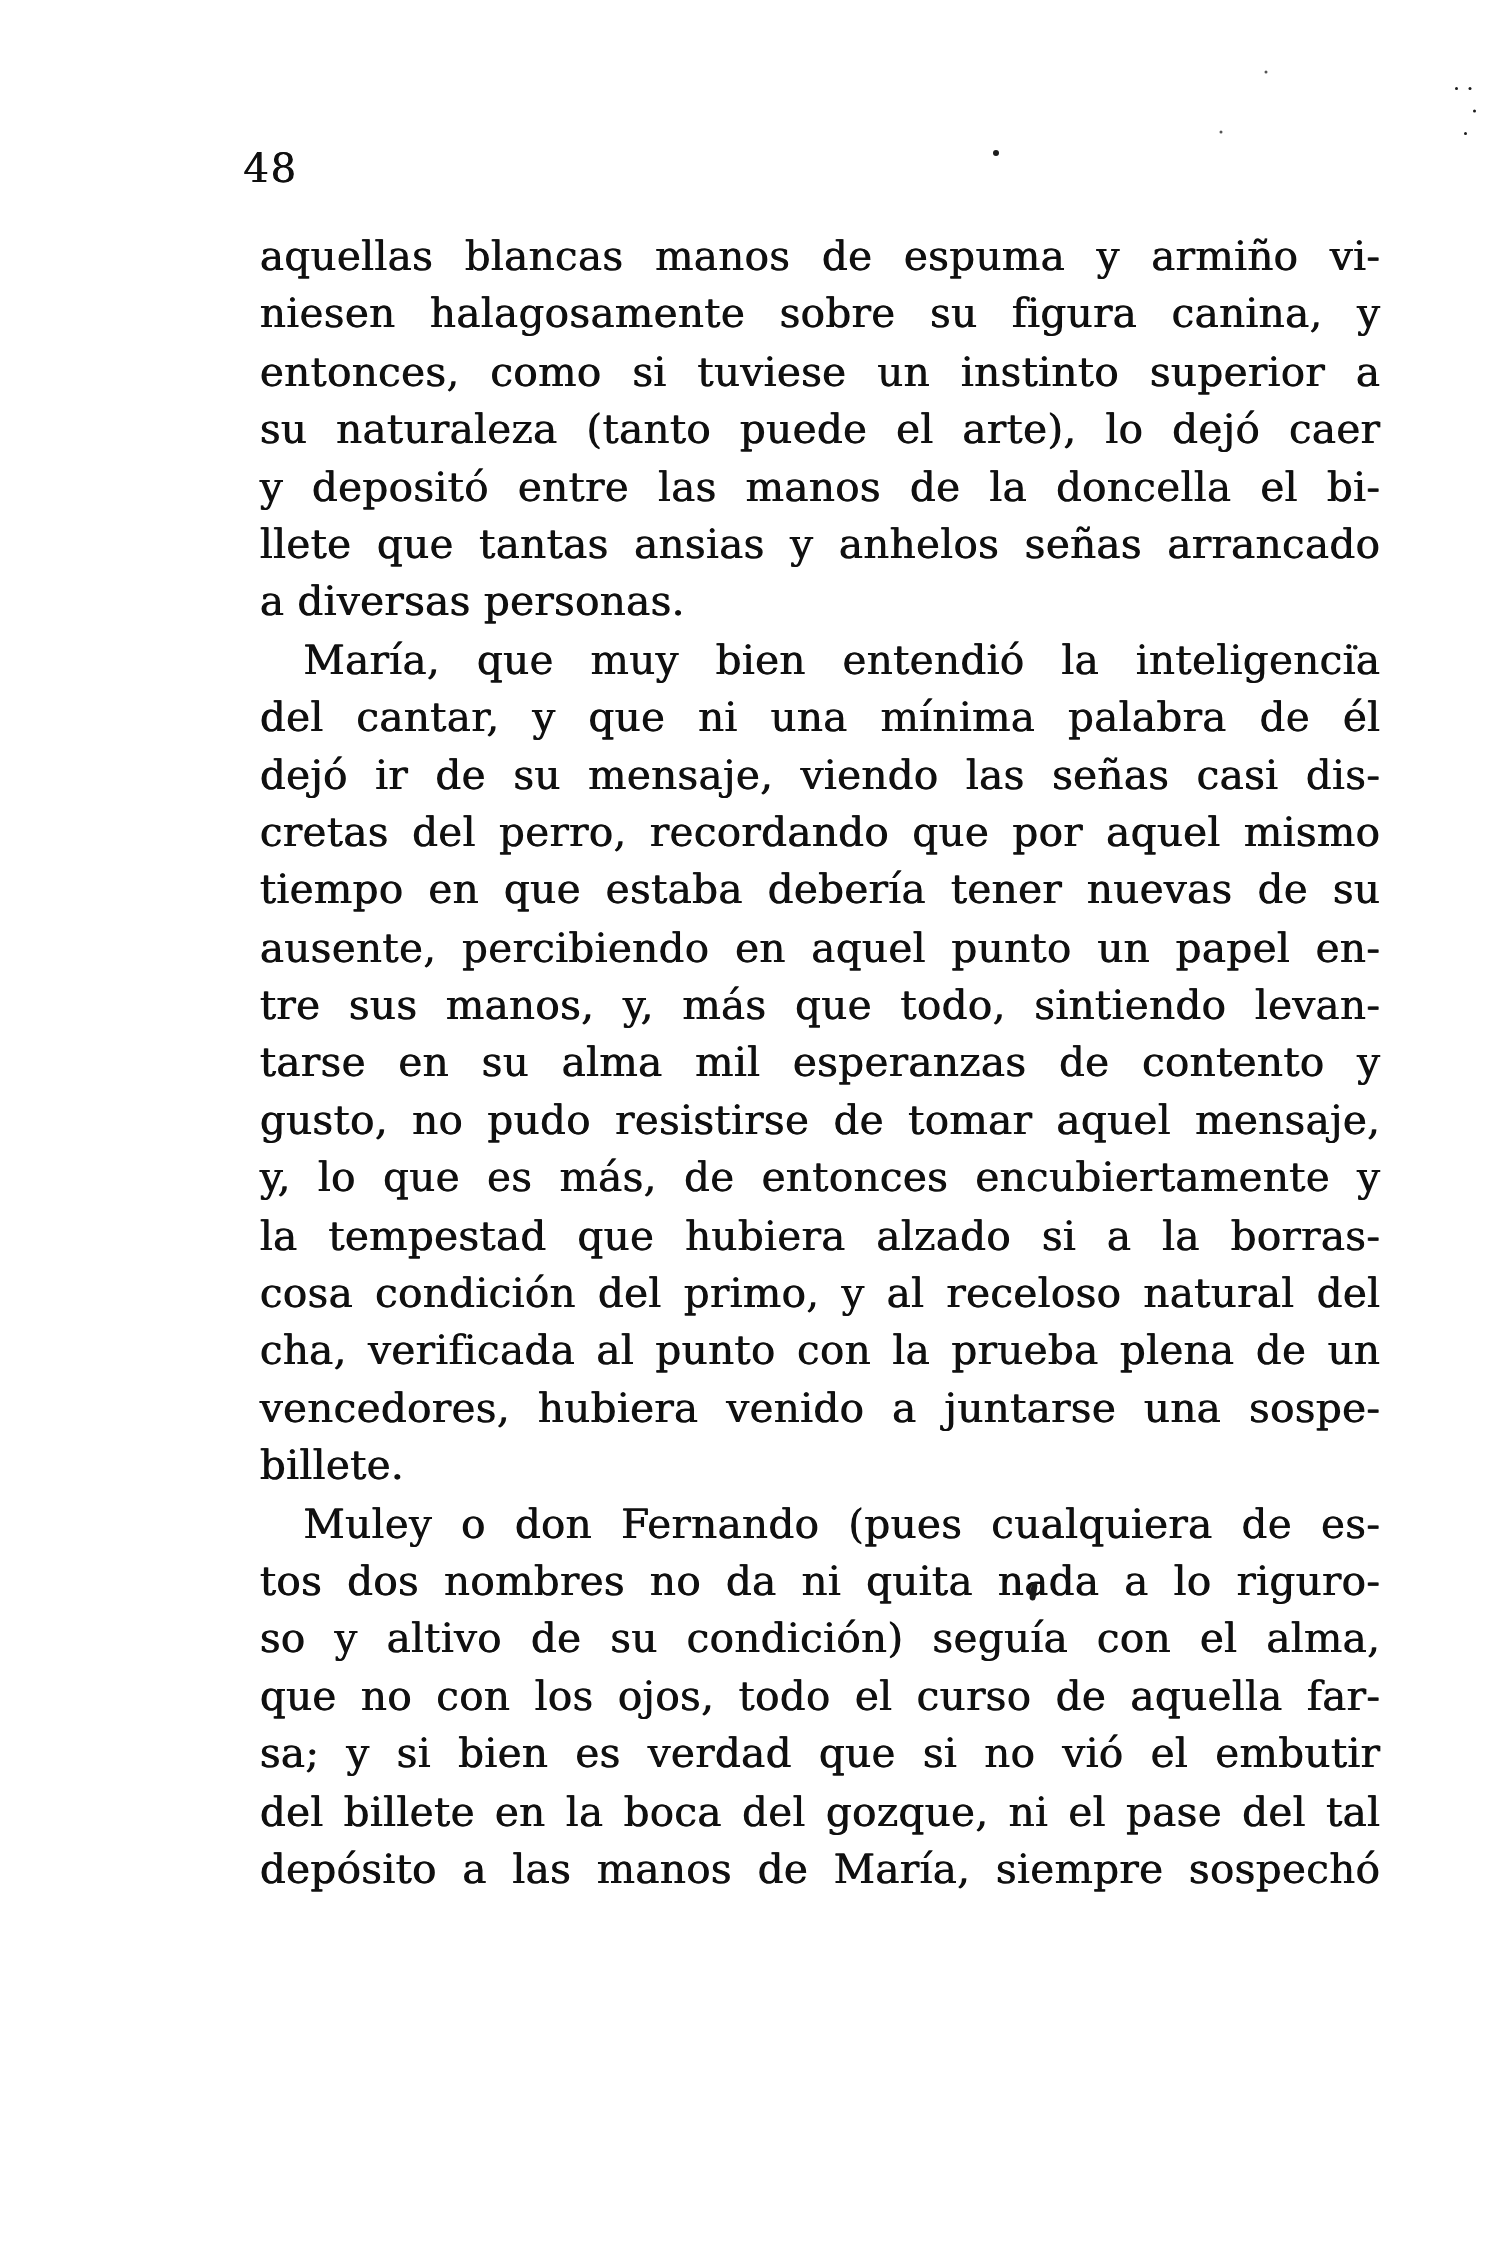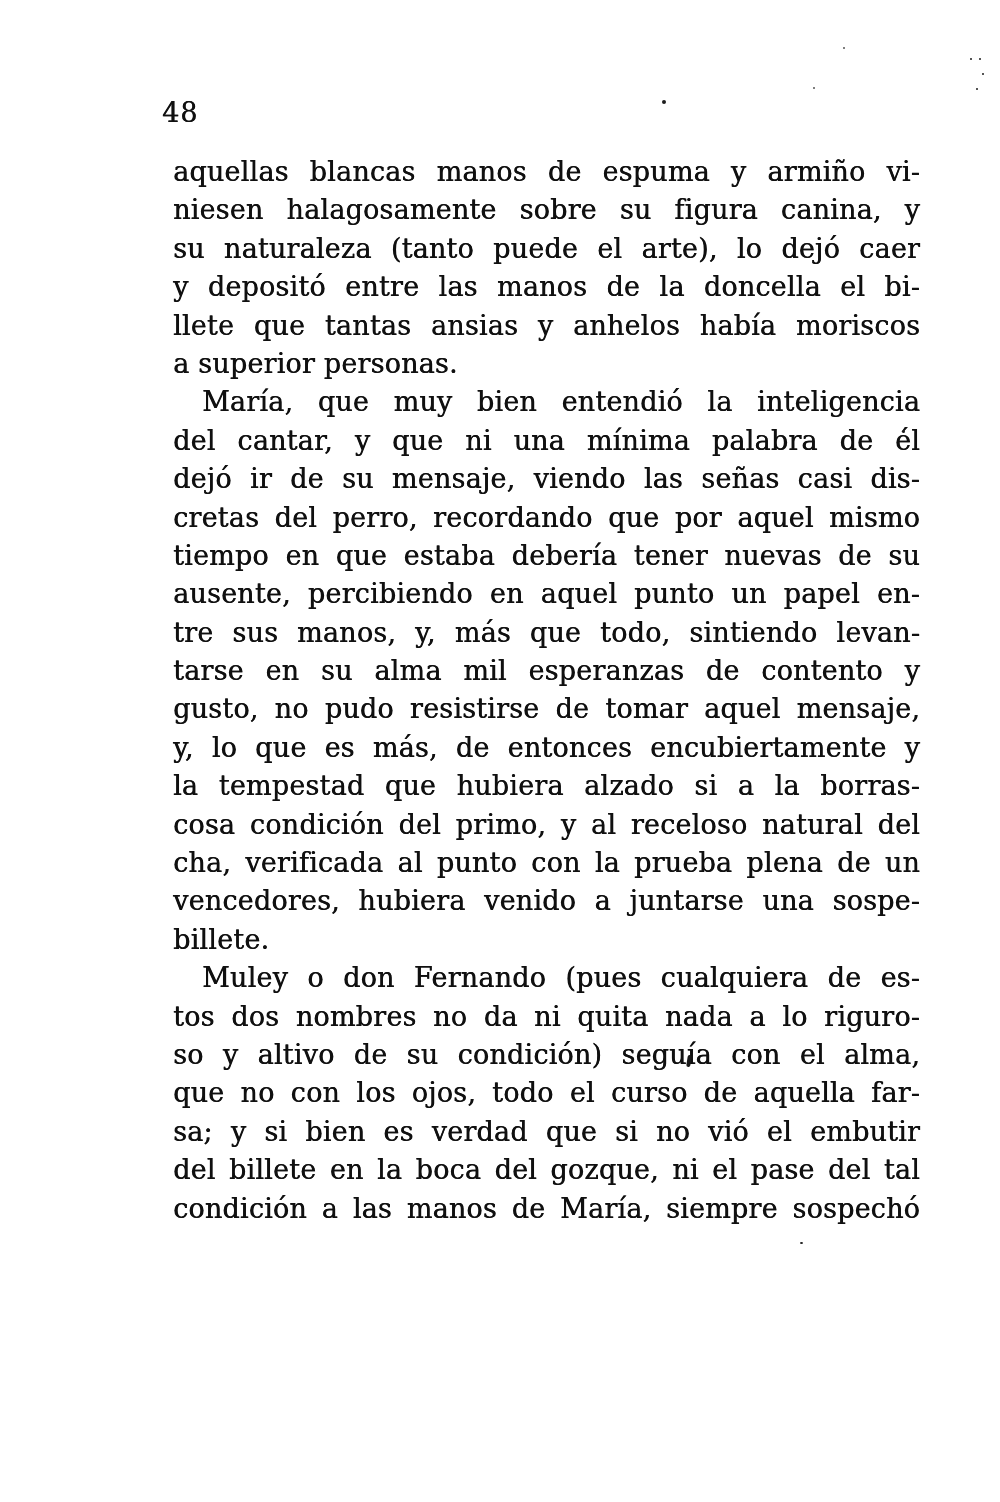--- a/index.html
+++ b/index.html
@@ -68,24 +68,25 @@
 </head>
 <body>
 
 <div class="page">
 
   <div class="page-number">48</div>
 
   <div class="text-block">
       <div class="line">aquellas blancas manos de espuma y armiño vi-</div>
       <div class="line">niesen halagosamente sobre su figura canina, y</div>
+      <div class="line">entonces, como si tuviese un instinto superior a</div>
       <div class="line">su naturaleza (tanto puede el arte), lo dejó caer</div>
       <div class="line">y depositó entre las manos de la doncella el bi-</div>
-      <div class="line">llete que tantas ansias y anhelos había moriscos</div>
-      <div class="line para-end">a superior personas.</div>
+      <div class="line">llete que tantas ansias y anhelos señas arrancado</div>
+      <div class="line para-end">a diversas personas.</div>
       <div class="line indent">María, que muy bien entendió la inteligencia</div>
       <div class="line">del cantar, y que ni una mínima palabra de él</div>
       <div class="line">dejó ir de su mensaje, viendo las señas casi dis-</div>
       <div class="line">cretas del perro, recordando que por aquel mismo</div>
       <div class="line">tiempo en que estaba debería tener nuevas de su</div>
       <div class="line">ausente, percibiendo en aquel punto un papel en-</div>
       <div class="line">tre sus manos, y, más que todo, sintiendo levan-</div>
       <div class="line">tarse en su alma mil esperanzas de contento y</div>
       <div class="line">gusto, no pudo resistirse de tomar aquel mensaje,</div>
       <div class="line">y, lo que es más, de entonces encubiertamente y</div>
@@ -93,21 +94,21 @@
       <div class="line">cosa condición del primo, y al receloso natural del</div>
       <div class="line">cha, verificada al punto con la prueba plena de un</div>
       <div class="line">vencedores, hubiera venido a juntarse una sospe-</div>
       <div class="line para-end">billete.</div>
       <div class="line indent">Muley o don Fernando (pues cualquiera de es-</div>
       <div class="line">tos dos nombres no da ni quita nada a lo riguro-</div>
       <div class="line">so y altivo de su condición) seguía con el alma,</div>
       <div class="line">que no con los ojos, todo el curso de aquella far-</div>
       <div class="line">sa; y si bien es verdad que si no vió el embutir</div>
       <div class="line">del billete en la boca del gozque, ni el pase del tal</div>
-      <div class="line">condición a las manos de María, siempre sospechó</div>
+      <div class="line">depósito a las manos de María, siempre sospechó</div>
     </div>
 
   <div class="artifact-mark"></div>
 
   <div class="speck" style="left:662px; top:100px; width:4px; height:4px;"></div>
   <div class="speck light" style="left:843px; top:47px; width:2px; height:2px;"></div>
   <div class="speck light" style="left:813px; top:87px; width:2px; height:2px;"></div>
   <div class="speck" style="left:970px; top:58px; width:2px; height:2px;"></div>
   <div class="speck" style="left:979px; top:58px; width:2px; height:2px;"></div>
   <div class="speck" style="left:982px; top:73px; width:2px; height:2px;"></div>

